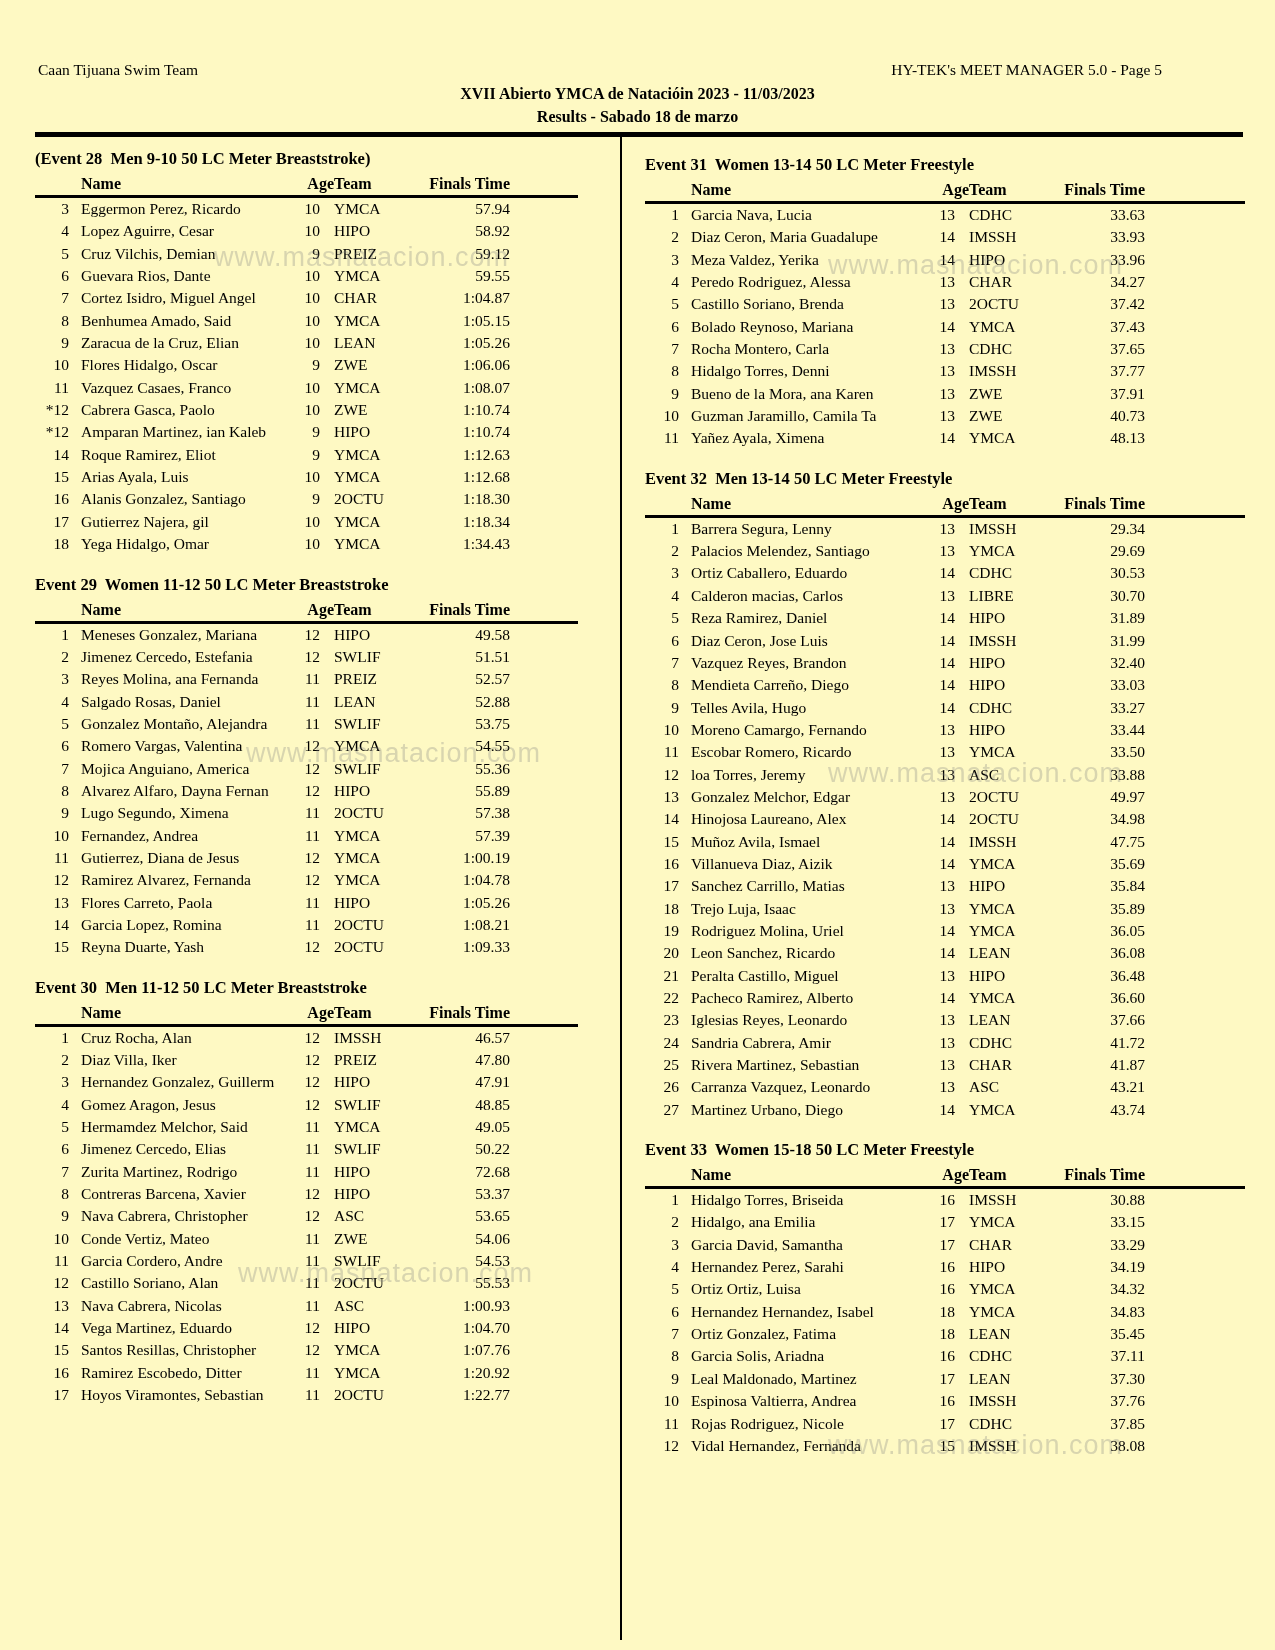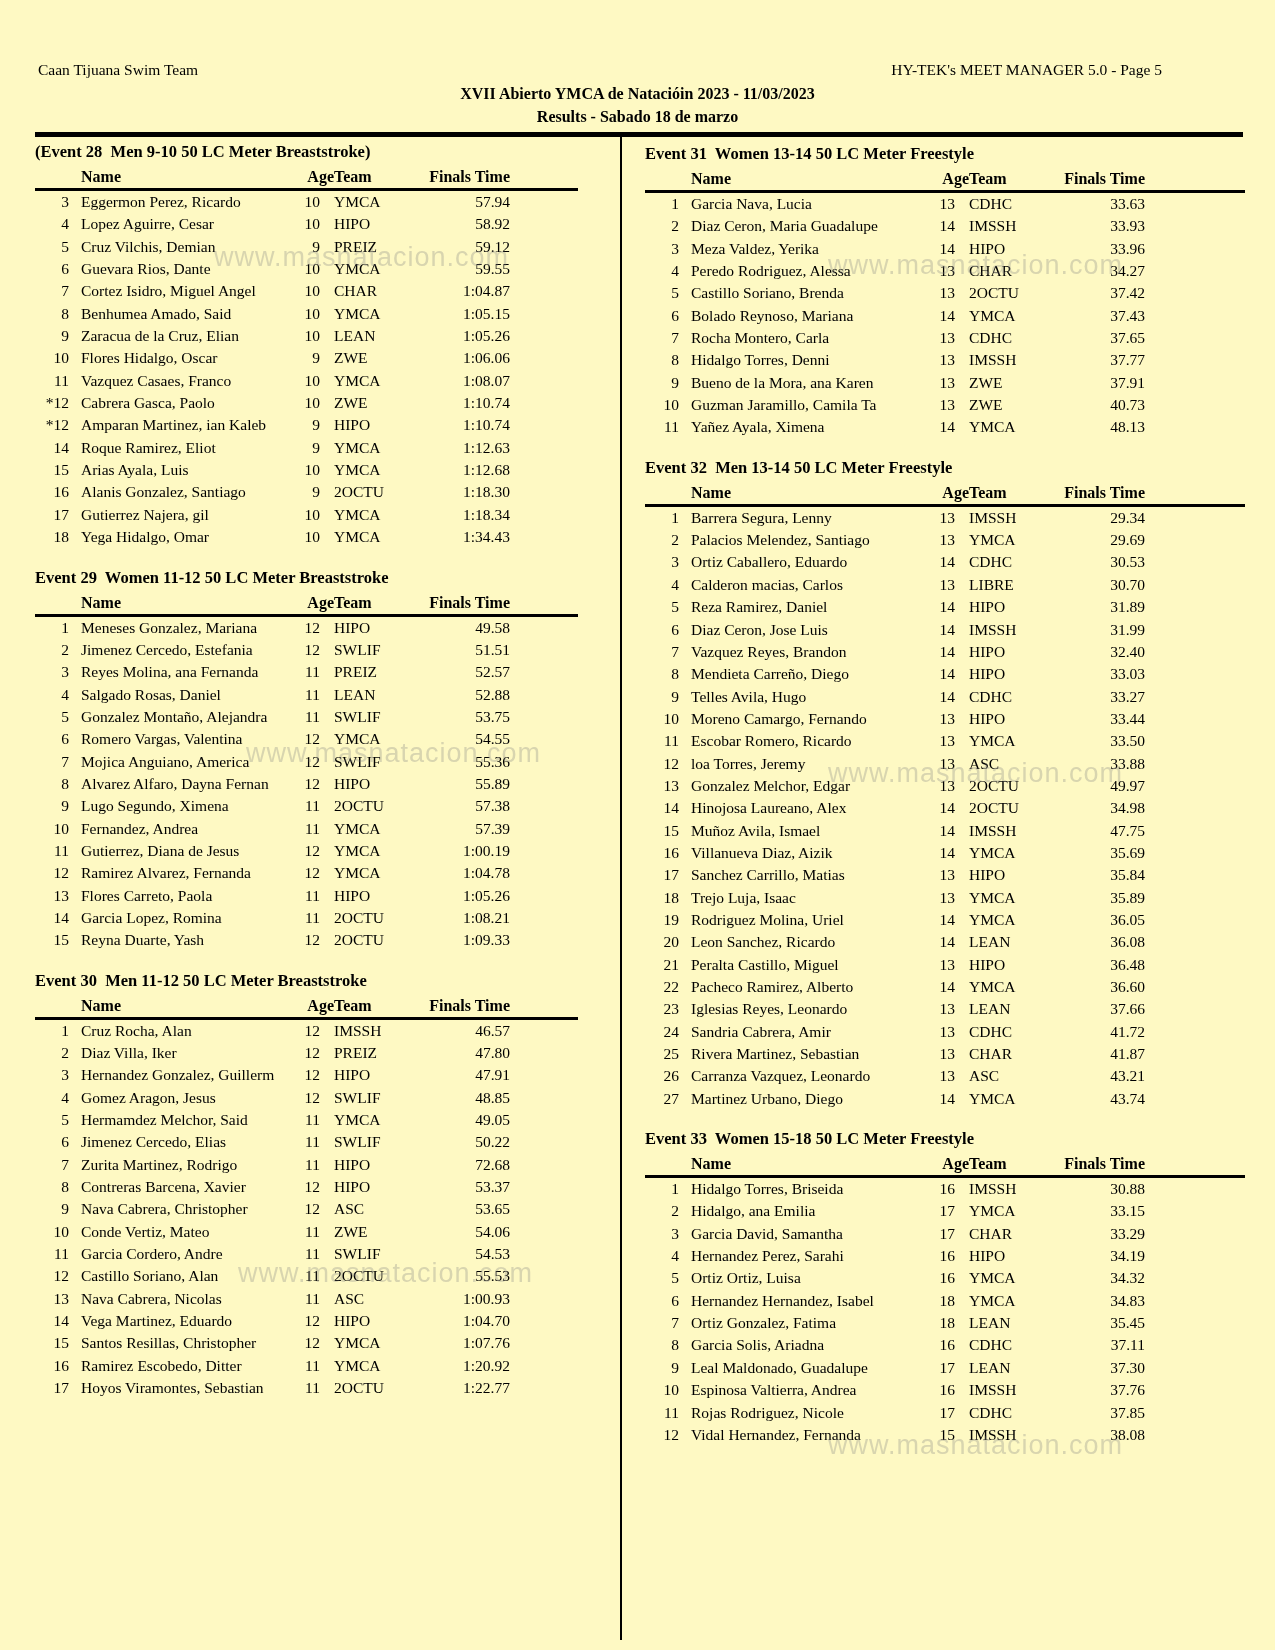--- a/index.html
+++ b/index.html
@@ -14,22 +14,22 @@
   }
   .hdr-row {
     display:flex; justify-content:space-between;
     padding:60px 113px 0 38px;
     font-size:15.5px; line-height:19px;
   }
   .title-line { text-align:center; font-weight:bold; font-size:16px; margin-top:5px; line-height:20px; }
   .subtitle-line { text-align:center; font-weight:bold; font-size:16px; margin-top:3px; line-height:20px; }
   .top-rule { margin:5px 32px 0 35px; border-top:5px solid #000; }
   .columns { display:flex; margin:0 30px 0 35px; height:1503px; }
-  .col-left  { width:585px; padding-top:2px; box-sizing:border-box; }
-  .col-right { flex:1; border-left:2.5px solid #000; padding:4px 0 0 23px; box-sizing:border-box; }
+  .col-left  { width:585px; padding-top:9px; box-sizing:border-box; }
+  .col-right { flex:1; border-left:2.5px solid #000; padding:15px 0 0 23px; box-sizing:border-box; }
   .col-left .event  { width:543px; }
   .col-right .event { width:600px; }
   .event + .event { margin-top:16px; }
   .event-title { font-weight:bold; font-size:16.5px; white-space:pre; line-height:26px; height:26px; overflow:hidden; }
   .thead {
     display:flex; align-items:baseline;
     font-weight:bold; font-size:16px; line-height:23px;
     border-bottom:3px solid #000;
     box-sizing:border-box;
   }
@@ -781,21 +781,21 @@
           </div>
           <div class="row">
             <span class="c-place">8</span>
             <span class="c-name">Garcia Solis, Ariadna</span>
             <span class="c-age">16</span>
             <span class="c-team">CDHC</span>
             <span class="c-time">37.11</span>
           </div>
           <div class="row">
             <span class="c-place">9</span>
-            <span class="c-name">Leal Maldonado, Guadalupe</span>
+            <span class="c-name">Leal Maldonado, Martinez</span>
             <span class="c-age">17</span>
             <span class="c-team">LEAN</span>
             <span class="c-time">37.30</span>
           </div>
           <div class="row">
             <span class="c-place">10</span>
             <span class="c-name">Espinosa Valtierra, Andrea</span>
             <span class="c-age">16</span>
             <span class="c-team">IMSSH</span>
             <span class="c-time">37.76</span>

